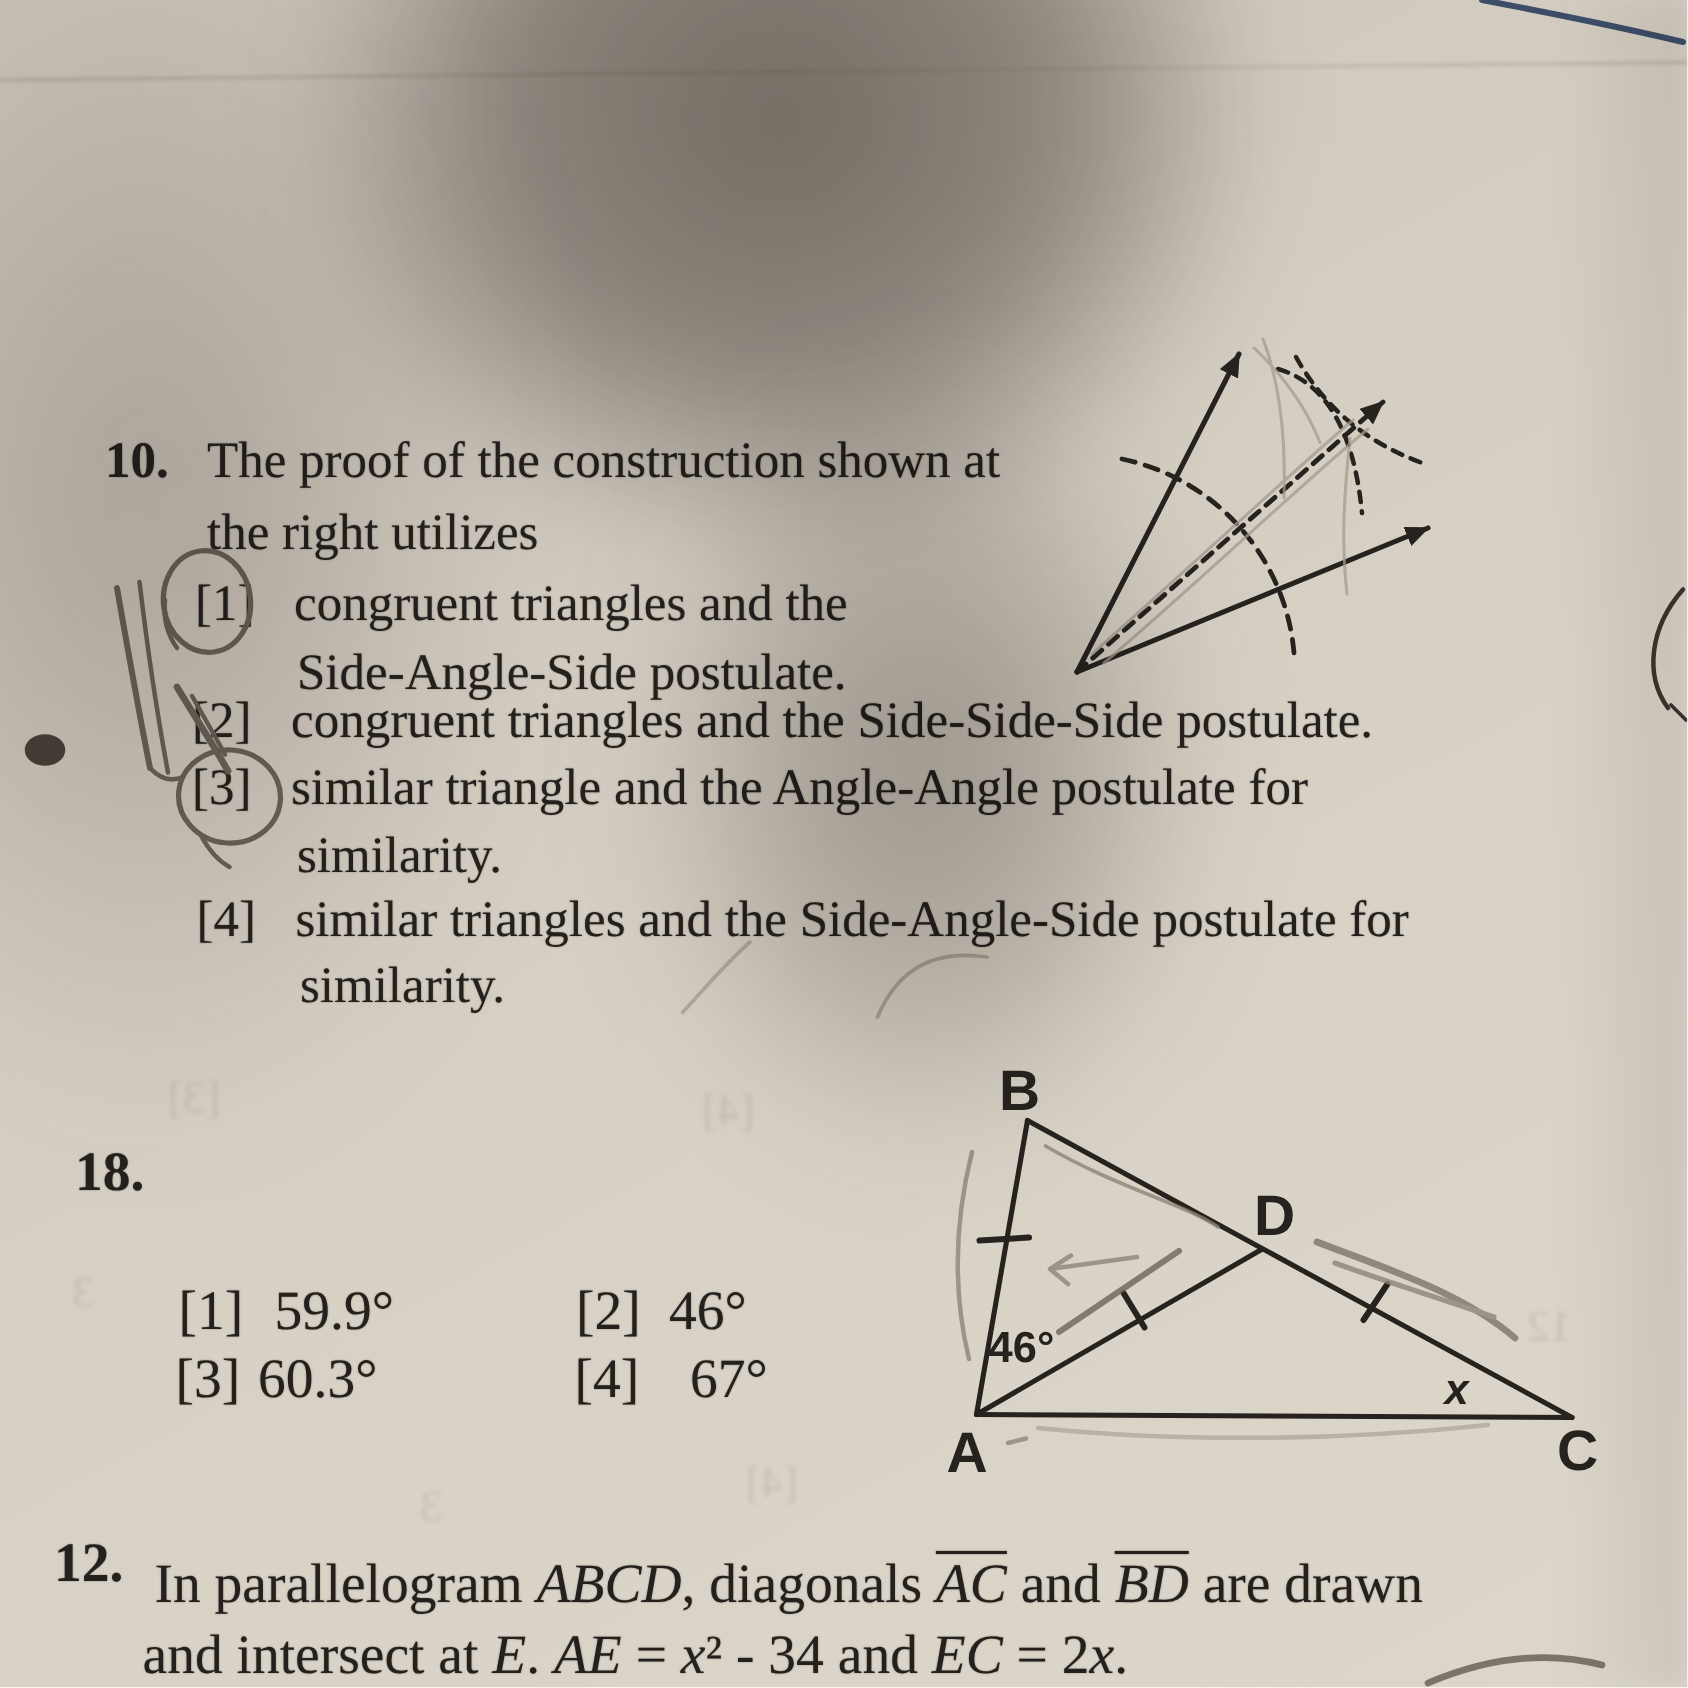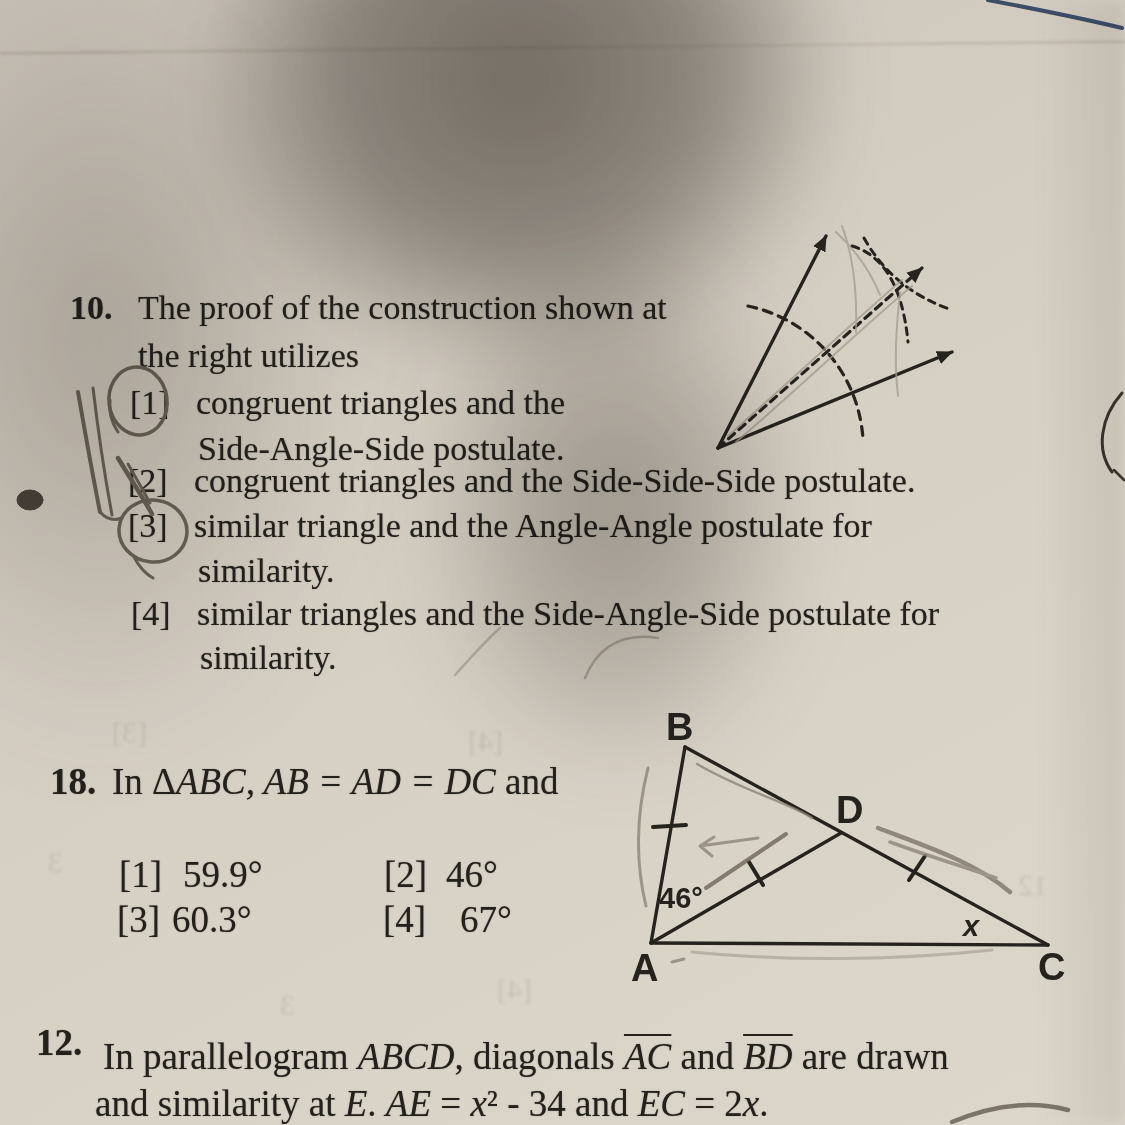--- a/index.html
+++ b/index.html
@@ -81,23 +81,20 @@
     <g stroke="#a49b8e" fill="none" stroke-width="2" opacity=".75" stroke-linecap="round">
       <path d="M 728,436 C 800,372 860,316 902,280"></path>
       <path d="M 736,442 C 806,382 866,324 912,286"></path>
       <path d="M 900,292 C 896,330 894,362 898,396"></path>
       <path d="M 836,232 Q 866,260 880,295"></path>
       <path d="M 842,226 Q 858,268 856,332"></path>
     </g>
   </svg>
 
   <div class="t f37 b" style="left:50px; top:763px;">18.</div>
-  <div class="t f37" style="left:112px; top:763px;">
-    <span>In Δ</span><span class="it">ABC, AB = AD = DC</span><span> and</span>
-  </div>
   <div class="t f37" style="left:119px; top:856px;">[1]</div>
   <div class="t f37" style="left:183px; top:856px;">59.9°</div>
   <div class="t f37" style="left:384px; top:856px;">[2]</div>
   <div class="t f37" style="left:446px; top:856px;">46°</div>
   <div class="t f37" style="left:117px; top:901px;">[3]</div>
   <div class="t f37" style="left:172px; top:901px;">60.3°</div>
   <div class="t f37" style="left:383px; top:901px;">[4]</div>
   <div class="t f37" style="left:460px; top:901px;">67°</div>
 
   <svg class="fig" style="left:615px; top:695px; width:480px; height:300px;" viewBox="615 695 480 300">
@@ -128,21 +125,21 @@
       <path d="M 692,952 C 790,962 900,960 992,950" stroke-width="3" opacity=".55"></path>
       <path d="M 672,962 L 684,959" stroke-width="3"></path>
     </g>
   </svg>
 
   <div class="t f37 b" style="left:36px; top:1024px;">12.</div>
   <div class="t f37" style="left:103px; top:1038px;">
     <span>In parallelogram </span><span class="it">ABCD</span><span>, diagonals </span><span class="it ov">AC</span><span> and </span><span class="it ov">BD</span><span> are drawn</span>
   </div>
   <div class="t f37" style="left:95px; top:1085px;">
-    <span>and similarity at </span><span class="it">E</span><span>. </span><span class="it">AE</span><span> = </span><span class="it">x</span><span>² - 34</span><span> and </span><span class="it">EC</span><span> = 2</span><span class="it">x</span><span>.</span>
+    <span>and intersect at </span><span class="it">E</span><span>. </span><span class="it">AE</span><span> = </span><span class="it">x</span><span>² - 34</span><span> and </span><span class="it">EC</span><span> = 2</span><span class="it">x</span><span>.</span>
   </div>
 
   <svg class="marks" width="1125" height="1125" viewBox="0 0 1125 1125">
     <g fill="none" stroke-linecap="round">
 
       <ellipse cx="138" cy="401" rx="29" ry="34" stroke="#6b6358" stroke-width="3.5" transform="rotate(-8 138 401)"></ellipse>
       <path d="M 118,432 Q 108,418 110,400" stroke="#6b6358" stroke-width="3"></path>
 
       <path d="M 78,392 C 85,432 92,472 100,512" stroke="#6b6358" stroke-width="4"></path>
       <path d="M 93,388 C 98,430 104,472 112,515" stroke="#6b6358" stroke-width="3"></path>

